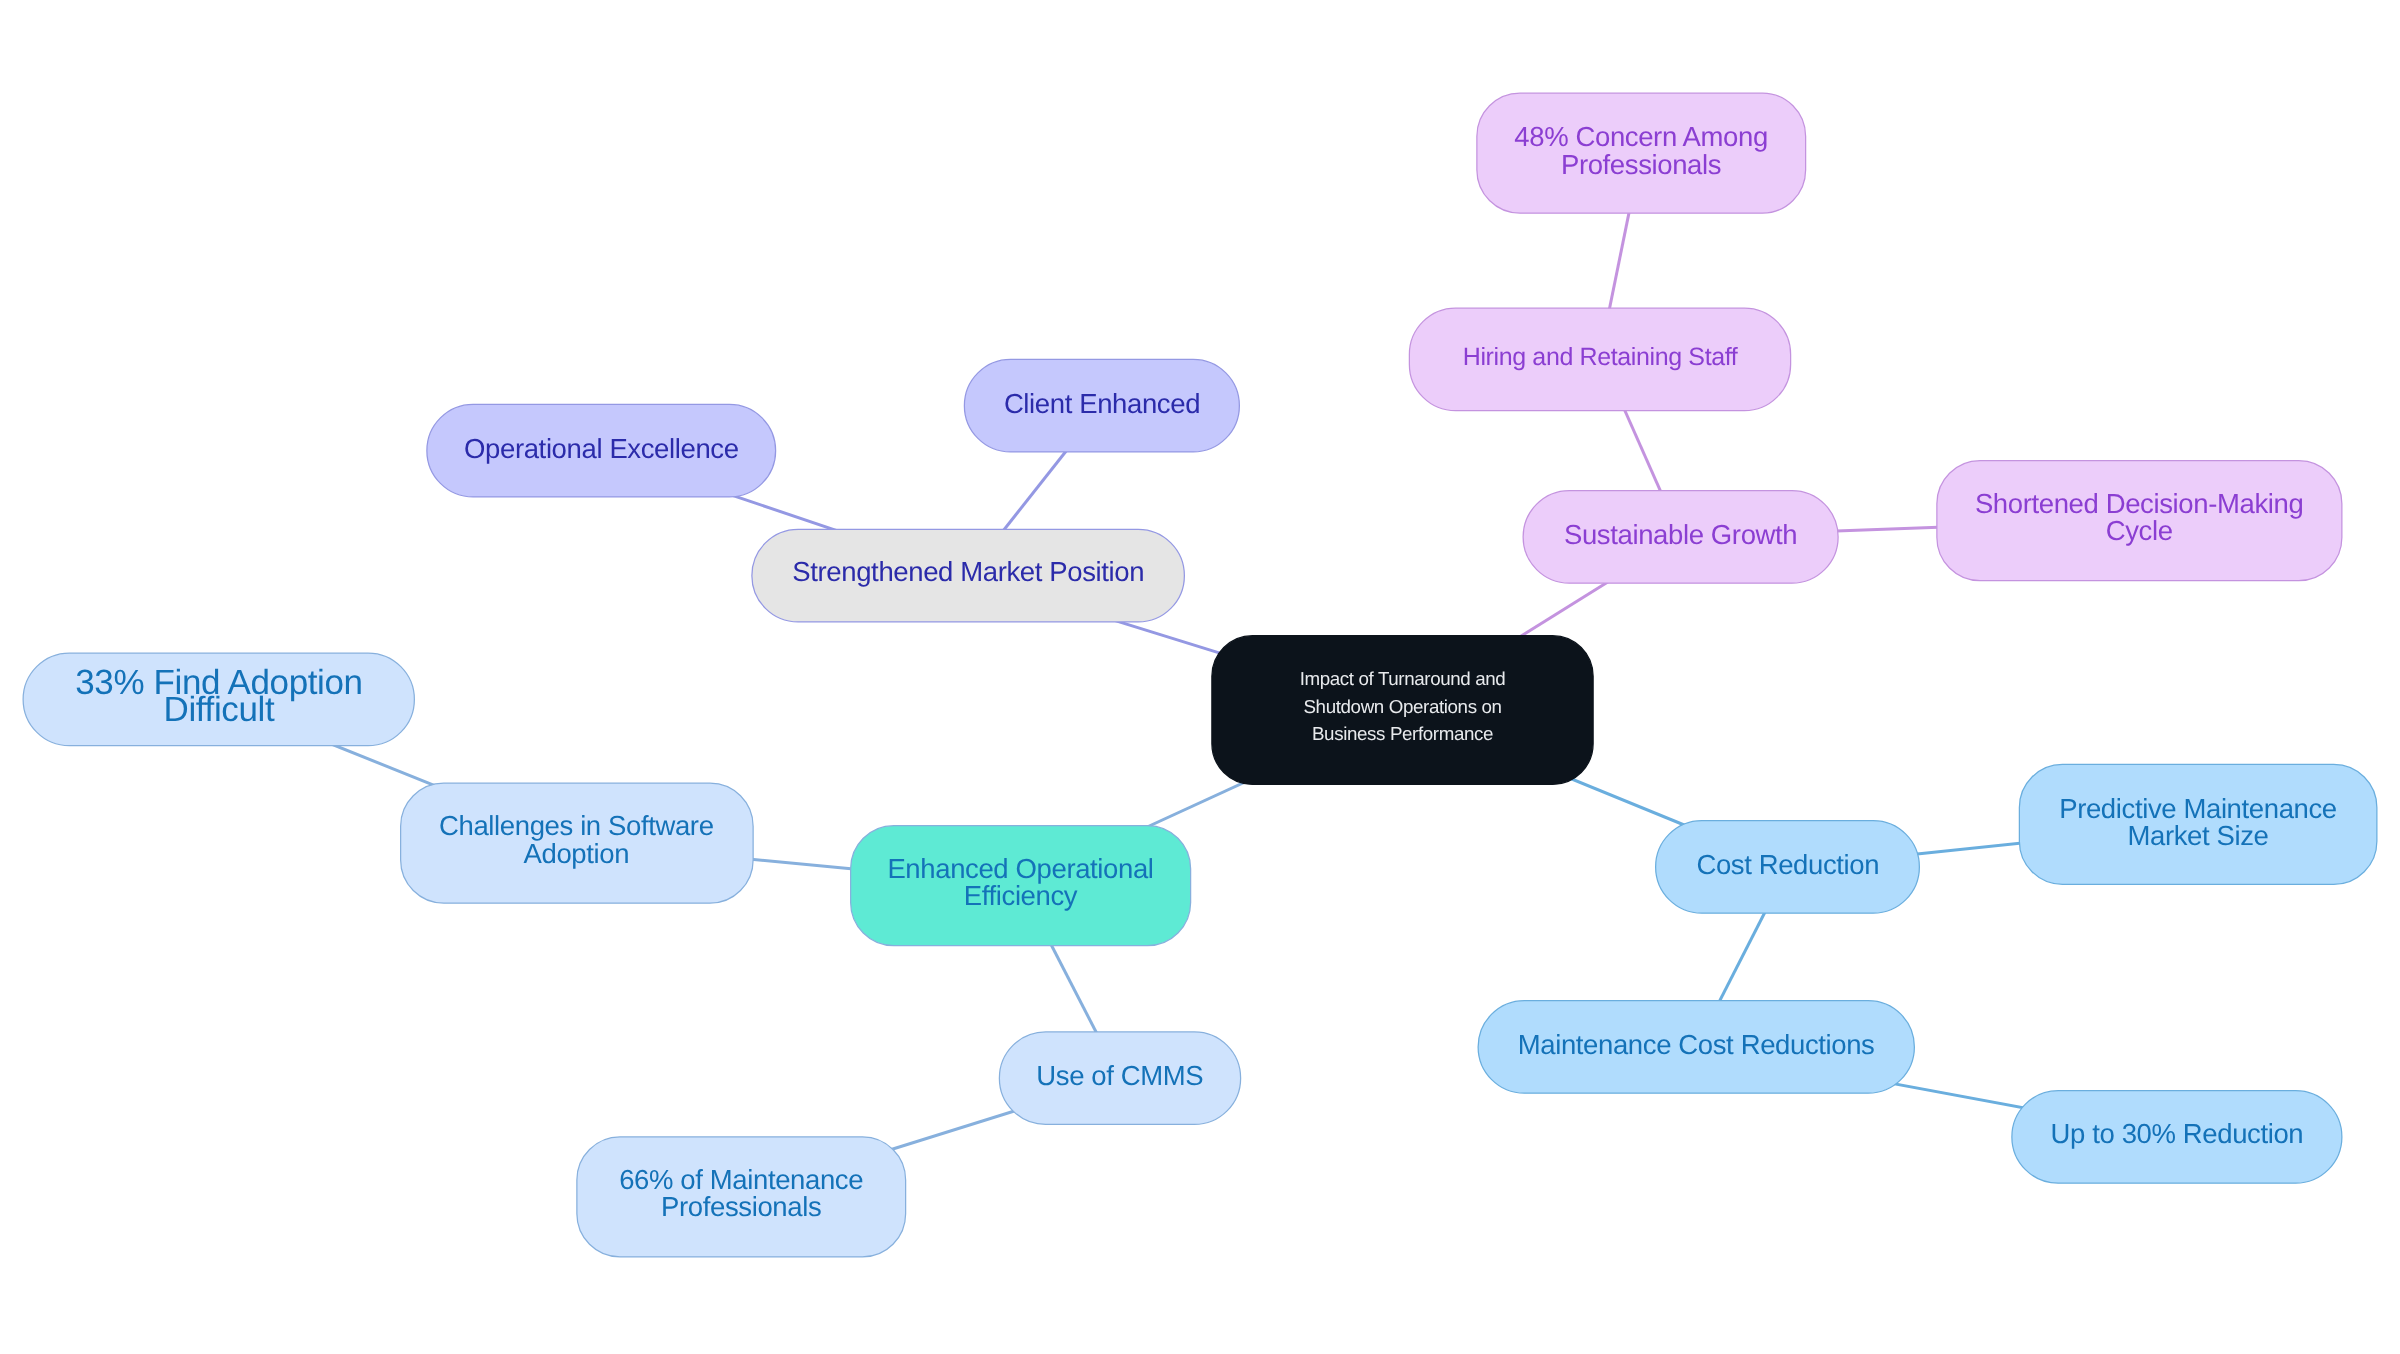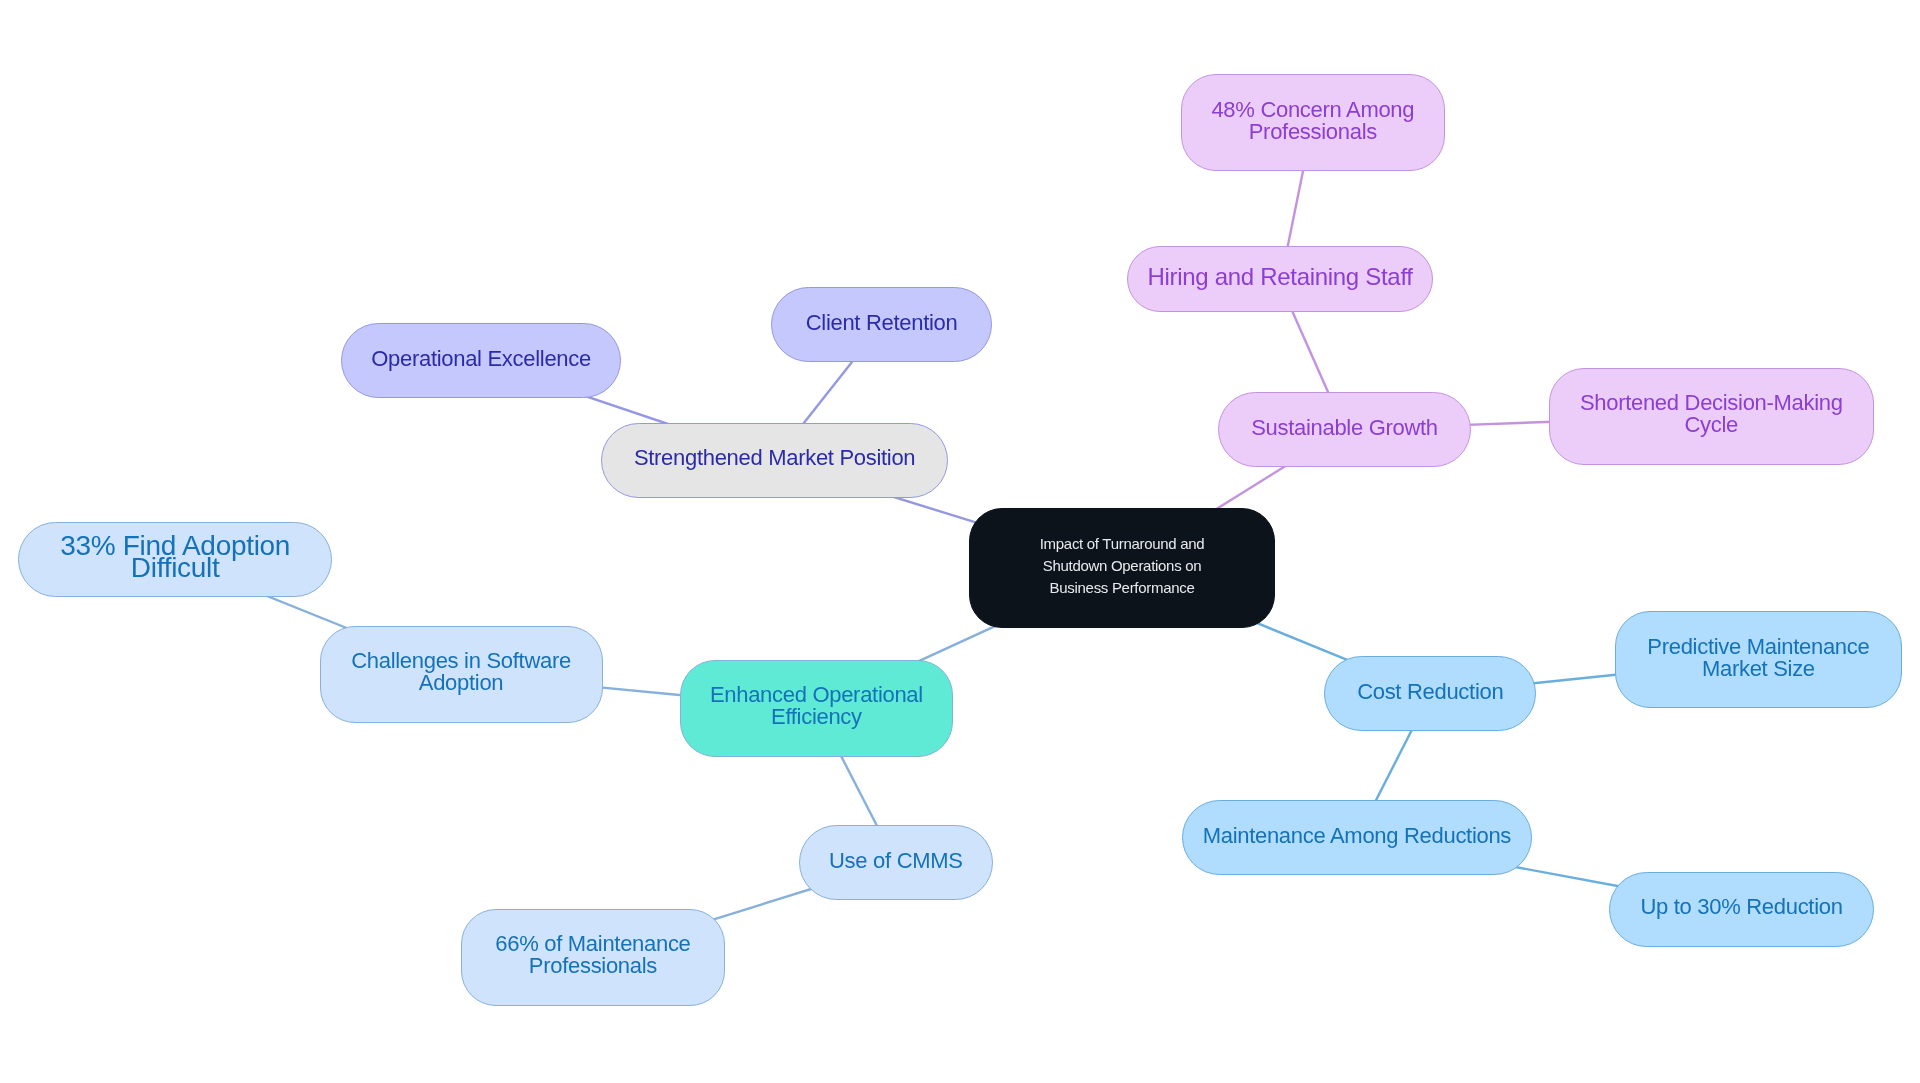--- a/index.html
+++ b/index.html
@@ -45,26 +45,26 @@
 Shutdown Operations on
 Business Performance</span>
   </div>
   <div class="node" style="left:601.3px;top:422.5px;width:346.6px;height:75px;background:#e5e5e5;border-color:#9498e3;border-radius:37.5px;color:#2b2baa;font-size:22px;line-height:22px;padding-bottom:3.4px;">
     <span class="node-label">Strengthened Market Position</span>
   </div>
   <div class="node" style="left:340.9px;top:323.4px;width:280.4px;height:75px;background:#c5c8fd;border-color:#9498e3;border-radius:37.5px;color:#2b2baa;font-size:22px;line-height:22px;padding-bottom:3.4px;">
     <span class="node-label">Operational Excellence</span>
   </div>
   <div class="node" style="left:770.8px;top:287.0px;width:221.6px;height:75px;background:#c5c8fd;border-color:#9498e3;border-radius:37.5px;color:#2b2baa;font-size:22px;line-height:22px;padding-bottom:3.4px;">
-    <span class="node-label">Client Retention</span>
+    <span class="node-label">Client Enhanced</span>
   </div>
   <div class="node" style="left:1218.3px;top:391.8px;width:252.4px;height:75px;background:#eccdfa;border-color:#c493df;border-radius:37.5px;color:#8b3ed2;font-size:22px;line-height:22px;padding-bottom:3.4px;">
     <span class="node-label">Sustainable Growth</span>
   </div>
-  <div class="node" style="left:1126.9px;top:246.2px;width:306.4px;height:66px;background:#eccdfa;border-color:#c493df;border-radius:37.5px;color:#8b3ed2;font-size:24px;line-height:22px;padding-bottom:3.4px;">
+  <div class="node" style="left:1126.9px;top:246.2px;width:306.4px;height:83px;background:#eccdfa;border-color:#c493df;border-radius:37.5px;color:#8b3ed2;font-size:20px;line-height:22px;padding-bottom:3.4px;">
     <span class="node-label">Hiring and Retaining Staff</span>
   </div>
   <div class="node" style="left:1180.8px;top:74.3px;width:264.1px;height:97px;background:#eccdfa;border-color:#c493df;border-radius:35px;color:#8b3ed2;font-size:22px;line-height:22px;padding-bottom:3.4px;">
     <span class="node-label">48% Concern Among
 Professionals</span>
   </div>
   <div class="node" style="left:1549.0px;top:367.5px;width:324.6px;height:97px;background:#eccdfa;border-color:#c493df;border-radius:35px;color:#8b3ed2;font-size:22px;line-height:22px;padding-bottom:3.4px;">
     <span class="node-label">Shortened Decision-Making
 Cycle</span>
   </div>
@@ -87,20 +87,20 @@
 Professionals</span>
   </div>
   <div class="node" style="left:1324.1px;top:656.4px;width:212.3px;height:75px;background:#b0dcfd;border-color:#6aaede;border-radius:37.5px;color:#1472b8;font-size:22px;line-height:22px;padding-bottom:3.4px;">
     <span class="node-label">Cost Reduction</span>
   </div>
   <div class="node" style="left:1614.5px;top:611.4px;width:287.8px;height:97px;background:#b0dcfd;border-color:#6aaede;border-radius:35px;color:#1472b8;font-size:22px;line-height:22px;padding-bottom:3.4px;">
     <span class="node-label">Predictive Maintenance
 Market Size</span>
   </div>
   <div class="node" style="left:1182.1px;top:800.1px;width:349.6px;height:75px;background:#b0dcfd;border-color:#6aaede;border-radius:37.5px;color:#1472b8;font-size:22px;line-height:22px;padding-bottom:3.4px;">
-    <span class="node-label">Maintenance Among Reductions</span>
+    <span class="node-label">Maintenance Cost Reductions</span>
   </div>
   <div class="node" style="left:1608.6px;top:871.5px;width:265.9px;height:75px;background:#b0dcfd;border-color:#6aaede;border-radius:37.5px;color:#1472b8;font-size:22px;line-height:22px;padding-bottom:3.4px;">
     <span class="node-label">Up to 30% Reduction</span>
   </div>
   </div>
 
 </div>
 
 </body></html>

